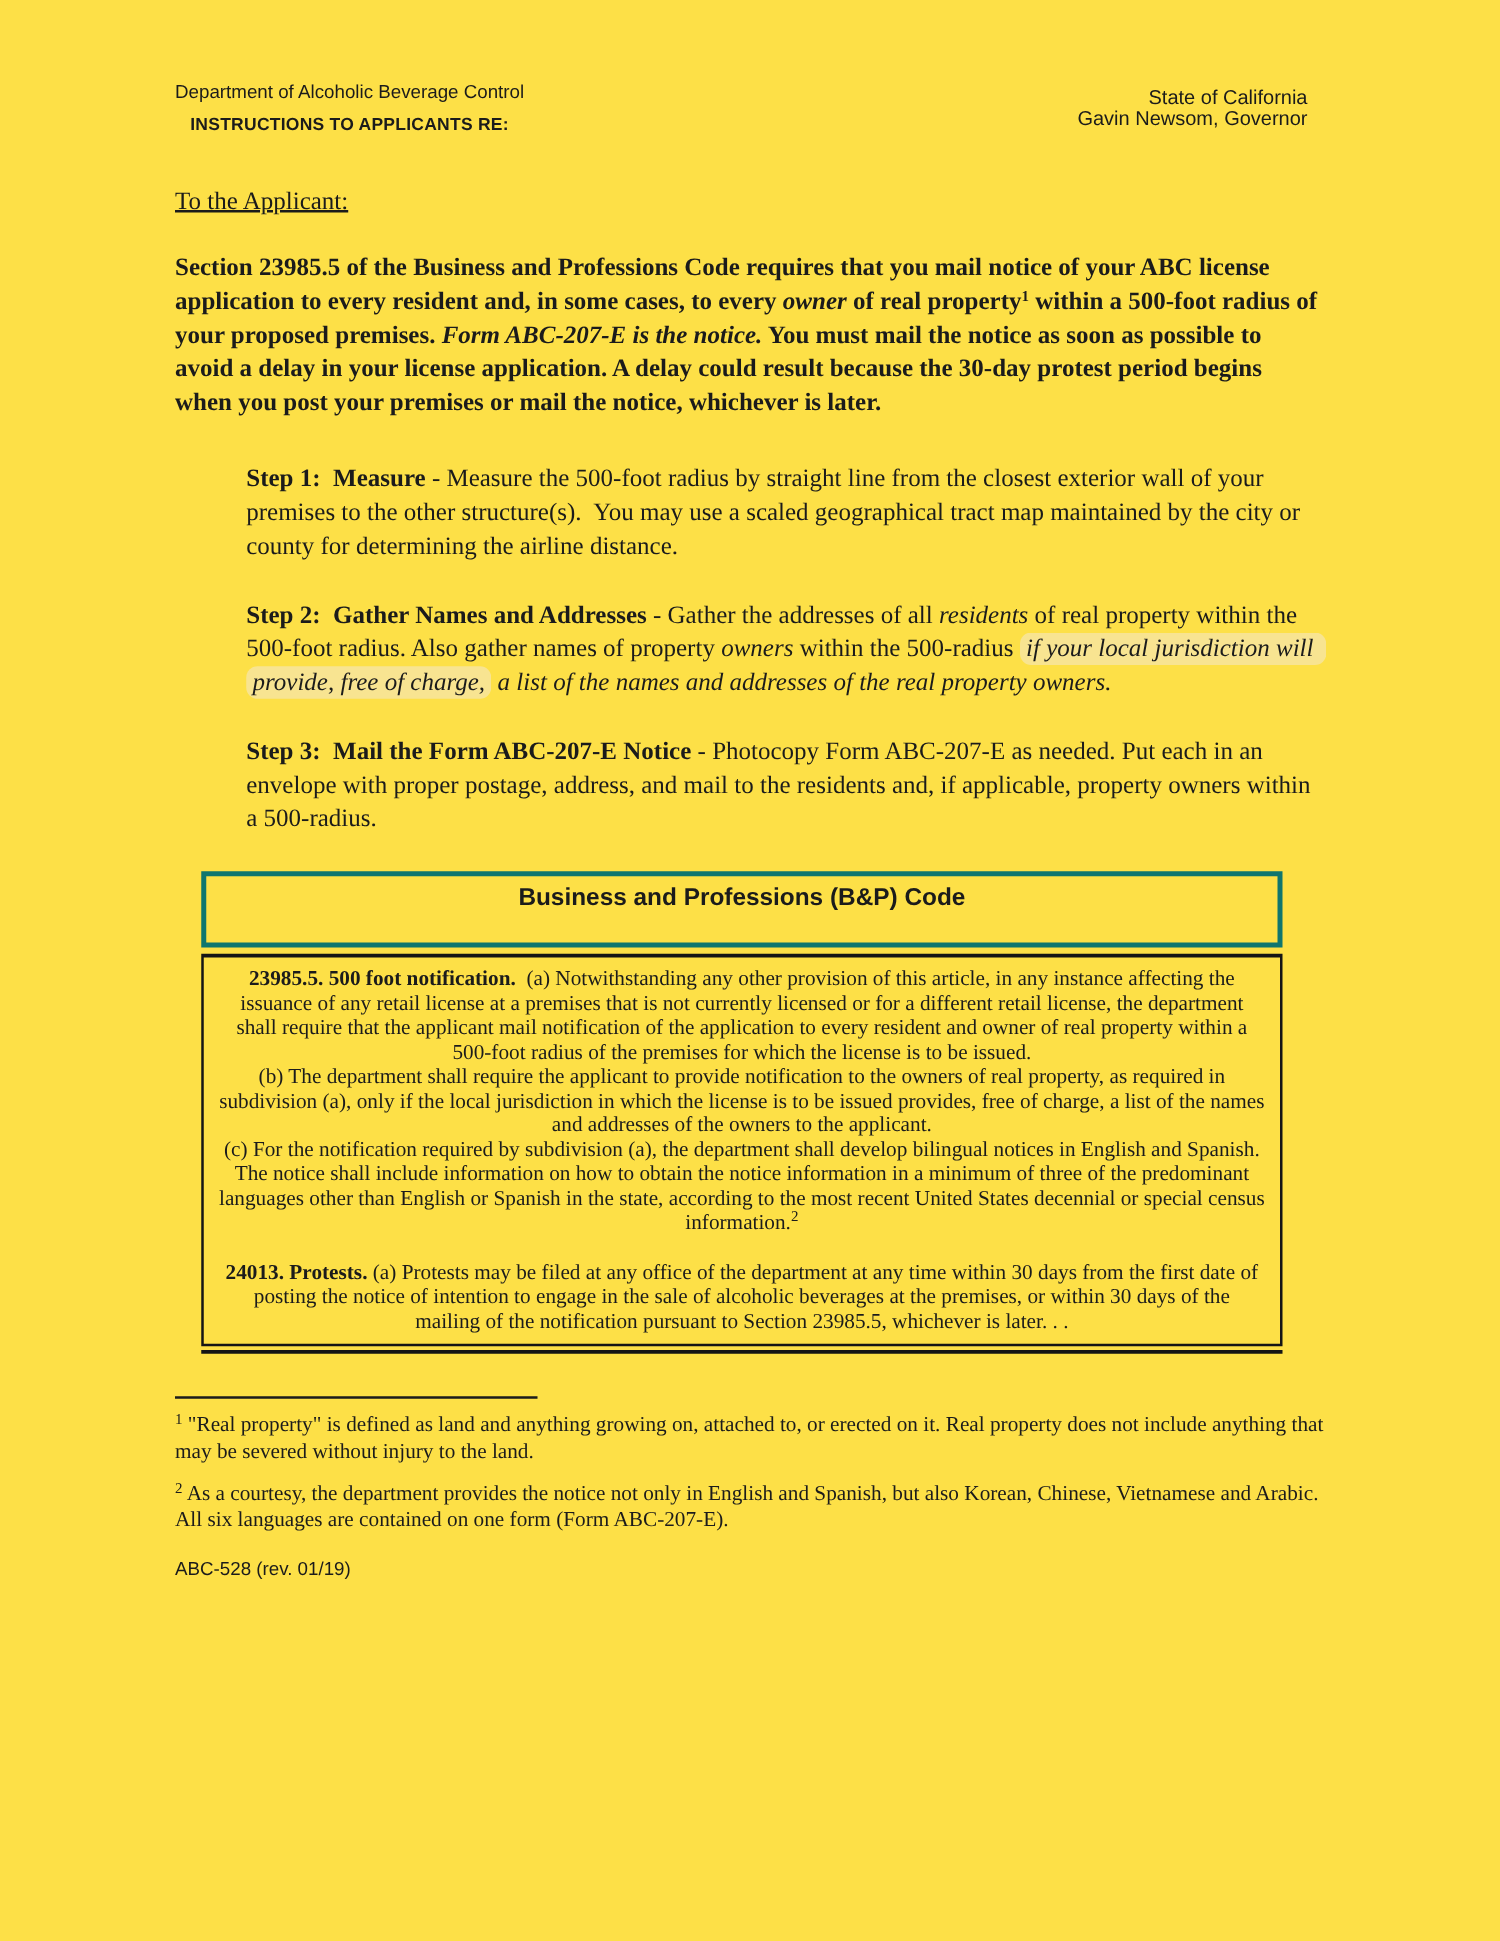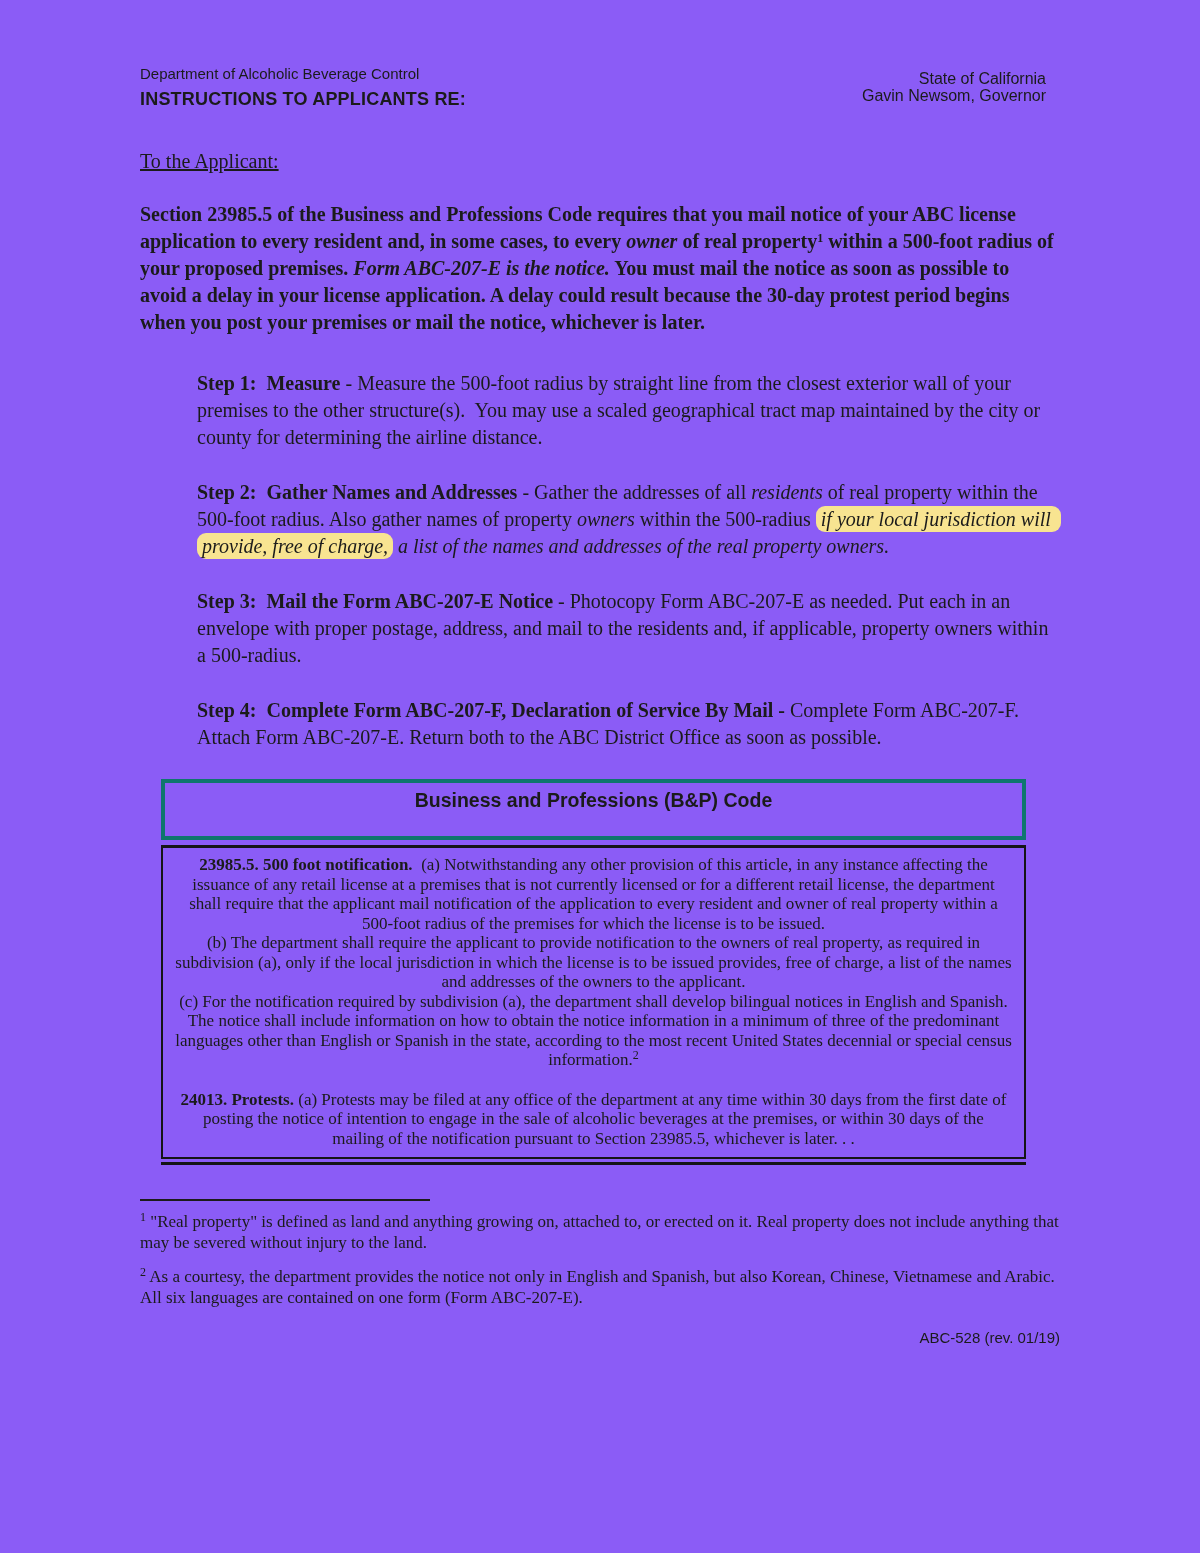--- a/index.html
+++ b/index.html
@@ -2,34 +2,34 @@
 <html style="--ink: #1b1b1b; --highlight: #f8e491;"><head>
 <meta charset="utf-8">
 <style>
   html,body { margin:0; padding:0; background:#ffffff; }
   .page {
     position: relative;
     width: 1200px;
     height: 1553px;
     box-sizing: border-box;
     padding: 64px 140px 0 140px;
-    background: #8b5cf6;
+    background: #fde047;
     color: var(--ink, #1b1b1b);
     font-family: "Liberation Serif", "DejaVu Serif", serif;
     font-size: 20px;
     line-height: 27px;
     overflow: hidden;
   }
   .pre { white-space: pre-wrap; }
 
   
   .doc-header { display:flex; justify-content:space-between; align-items:flex-start; }
   .hdr-left { font-family:"Liberation Sans","DejaVu Sans",sans-serif; }
   .hdr-dept { font-size:15px; line-height:20px; }
-  .hdr-title { font-size:18px; line-height:30px; font-weight:bold; letter-spacing:0.2px;text-align:center; }
+  .hdr-title { font-size:14px; line-height:30px; font-weight:bold; letter-spacing:0.2px;text-align:center; }
   .hdr-right {
     font-family:Liberation Sans, sans-serif;
     font-size:16px; line-height:17px; text-align:right; padding:6px 14px 0 0;
   }
 
   
   .salutation { margin:34px 0 0 0;text-decoration:underline; }
   .para { margin:26px 0 0 0;font-weight:bold; }
   sup.ref { font-size:12px; line-height:0; vertical-align:6px; }
 
@@ -75,21 +75,21 @@
 
   
   .footnotes { margin-top:40px; font-size:17px; line-height:21px; }
   .fn-rule { width:290px; height:2px; background:#1b1b1b; margin:0 0 10px 0; }
   .footnote { margin:0 0 13px 0; }
   .fn-marker { font-size:12px; line-height:0; vertical-align:6px; }
 
   .doc-footer {
     margin-top:20px;
     font-family:"Liberation Sans","DejaVu Sans",sans-serif;
-    font-size:15px; line-height:19px;text-align:right;
+    font-size:15px; line-height:19px;
   }
 </style>
 </head>
 <body>
 
 <div class="page">
 
   <div class="doc-header">
     <div class="hdr-left">
       <div class="hdr-dept">Department of Alcoholic Beverage Control</div>
@@ -107,21 +107,20 @@
 
 
   <div class="steps">
 
     <p class="step pre"><b>Step 1:  Measure</b><span> - Measure the 500-foot radius by straight line from the closest exterior wall of your premises to the other structure(s).  You may use a scaled geographical tract map maintained by the city or county for determining the airline distance.</span></p>
 
     <p class="step pre"><b>Step 2:  Gather Names and Addresses</b><span> - Gather the addresses of all </span><em>residents</em><span> of real property within the 500-foot radius. Also gather names of property </span><em>owners</em><span> within the 500-radius </span><em class="hl">if your local jurisdiction will provide, free of charge,</em><em> a list of the names and addresses of the real property owners.</em></p>
 
     <p class="step pre"><b>Step 3:  Mail the Form ABC-207-E Notice</b><span> - Photocopy Form ABC-207-E as needed. Put each in an envelope with proper postage, address, and mail to the residents and, if applicable, property owners within a 500-radius.</span></p>
 
-    <p class="step pre"><b>Step 4:  Complete Form ABC-207-F, Declaration of Service By Mail - </b><span>Complete Form ABC-207-F. Attach Form ABC-207-E. Return both to the ABC District Office as soon as possible.</span></p>
 
   </div>
 
   <section class="bp">
     <div class="bp-title-box">
       <h2 class="bp-title">Business and Professions (B&amp;P) Code</h2>
     </div>
     <div class="bp-content-box">
       <p class="pre"><b>23985.5. 500 foot notification.</b><span>  (a) Notwithstanding any other provision of this article, in any instance affecting the issuance of any retail license at a premises that is not currently licensed or for a different retail license, the department shall require that the applicant mail notification of the application to every resident and owner of real property within a 500-foot radius of the premises for which the license is to be issued.</span></p>
       <p class="pre">(b) The department shall require the applicant to provide notification to the owners of real property, as required in subdivision (a), only if the local jurisdiction in which the license is to be issued provides, free of charge, a list of the names and addresses of the owners to the applicant.</p>

